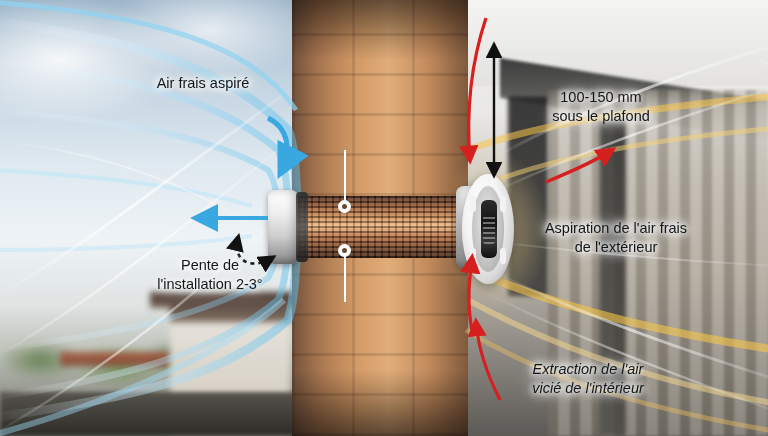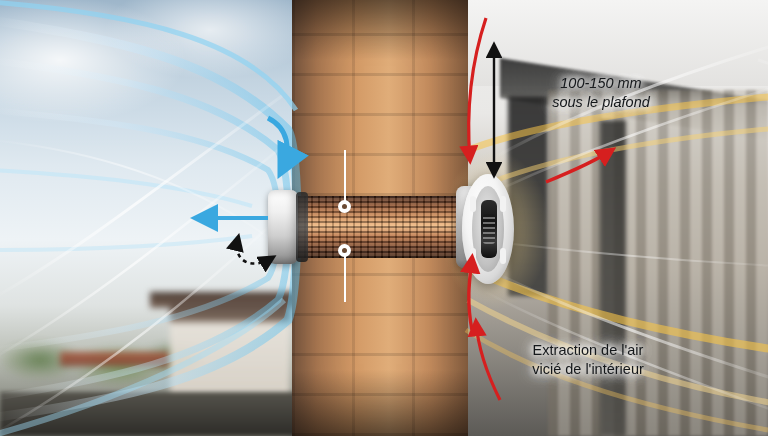--- a/index.html
+++ b/index.html
@@ -268,25 +268,30 @@
 
     <path d="M546,182 C580,168 600,158 612,150" stroke="#d61f1f" stroke-width="3.4" fill="none" marker-end="url(#redHead)"></path>
 
     <path d="M486,18 C472,60 466,110 470,160" stroke="#d61f1f" stroke-width="3.2" fill="none" marker-end="url(#redHead)"></path>
 
     <path d="M472,330 C466,300 470,276 472,258" stroke="#d61f1f" stroke-width="3.4" fill="none" marker-end="url(#redHead)"></path>
 
     <path d="M500,400 C486,372 478,348 476,322" stroke="#d61f1f" stroke-width="3.2" fill="none" marker-end="url(#redHead)"></path>
   </svg>
 
-
-
-
-
-
-  <div class="lbl" style="left:516px;top:74px;width:170px;font-style:italic;">100-150 mm
+  <div class="lbl" style="left:128px;top:74px;width:150px;">Air frais aspiré</div>
+
+
+  <div class="lbl" style="left:130px;top:256px;width:160px;">Pente de
+l'installation 2-3°</div>
+
+
+
+  <div class="lbl" style="left:516px;top:88px;width:170px;">100-150 mm
 sous le plafond</div>
 
-
-  <div class="lbl" style="left:488px;top:341px;width:200px;">Extraction de l'air
+  <div class="lbl" style="left:512px;top:219px;width:208px;">Aspiration de l'air frais
+de l'extérieur</div>
+
+  <div class="lbl" style="left:488px;top:360px;width:200px;font-style:italic;">Extraction de l'air
 vicié de l'intérieur</div>
 
 </div>
 
 </body></html>

